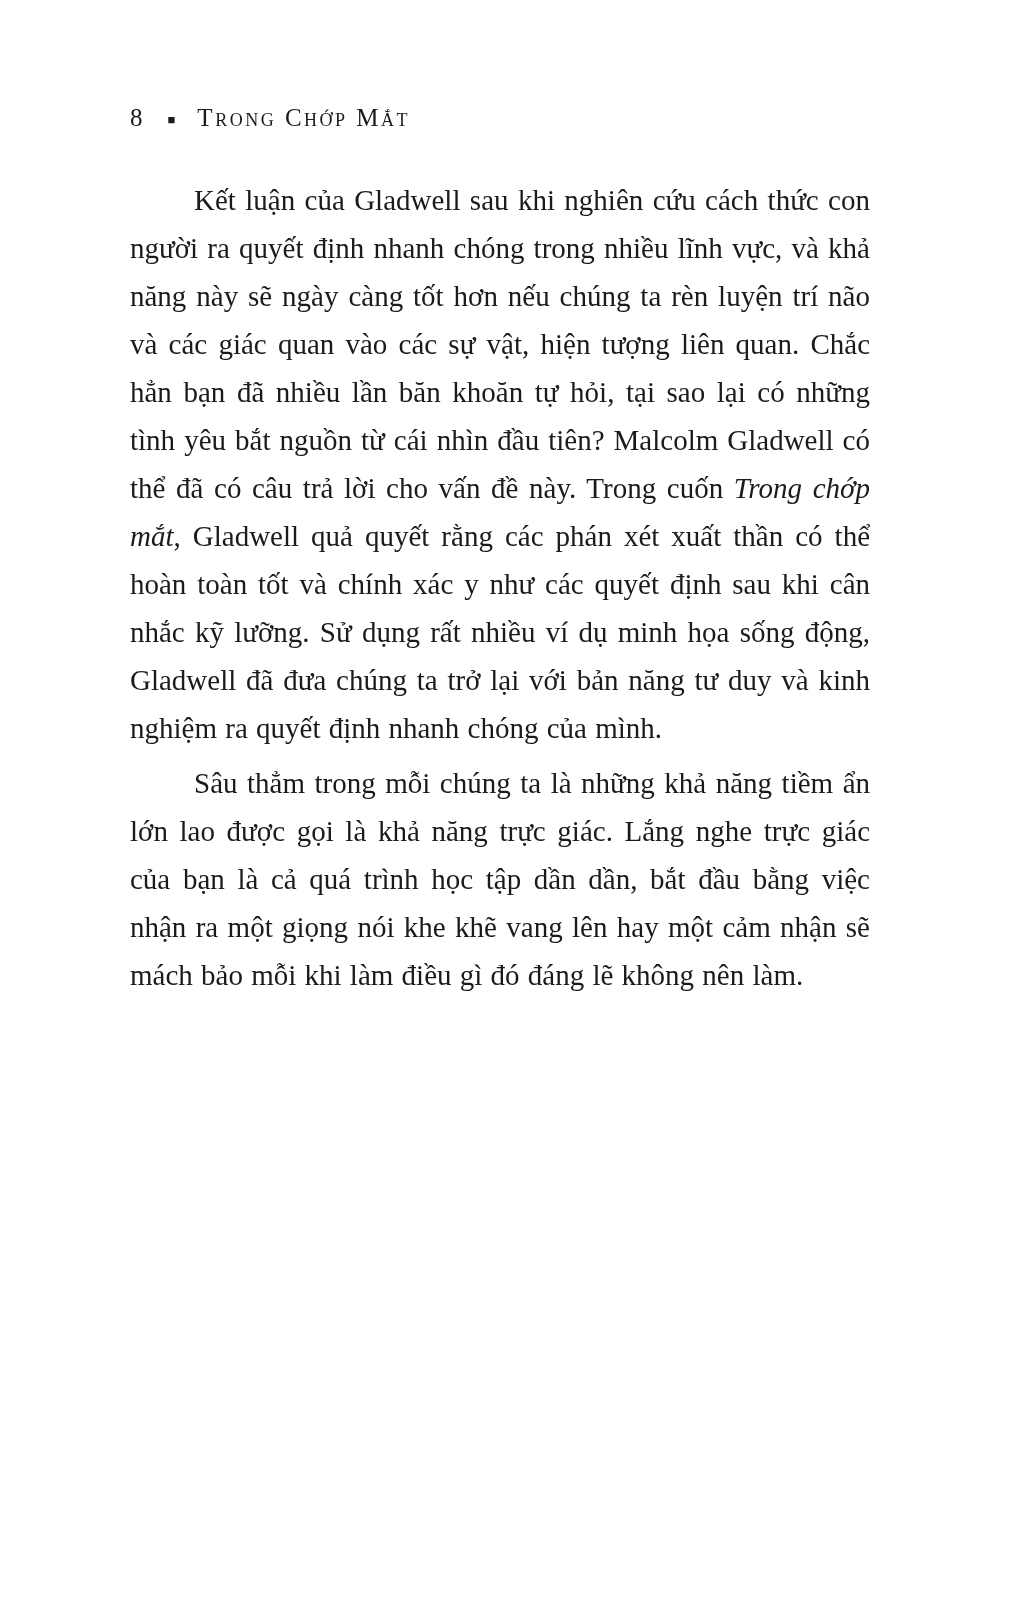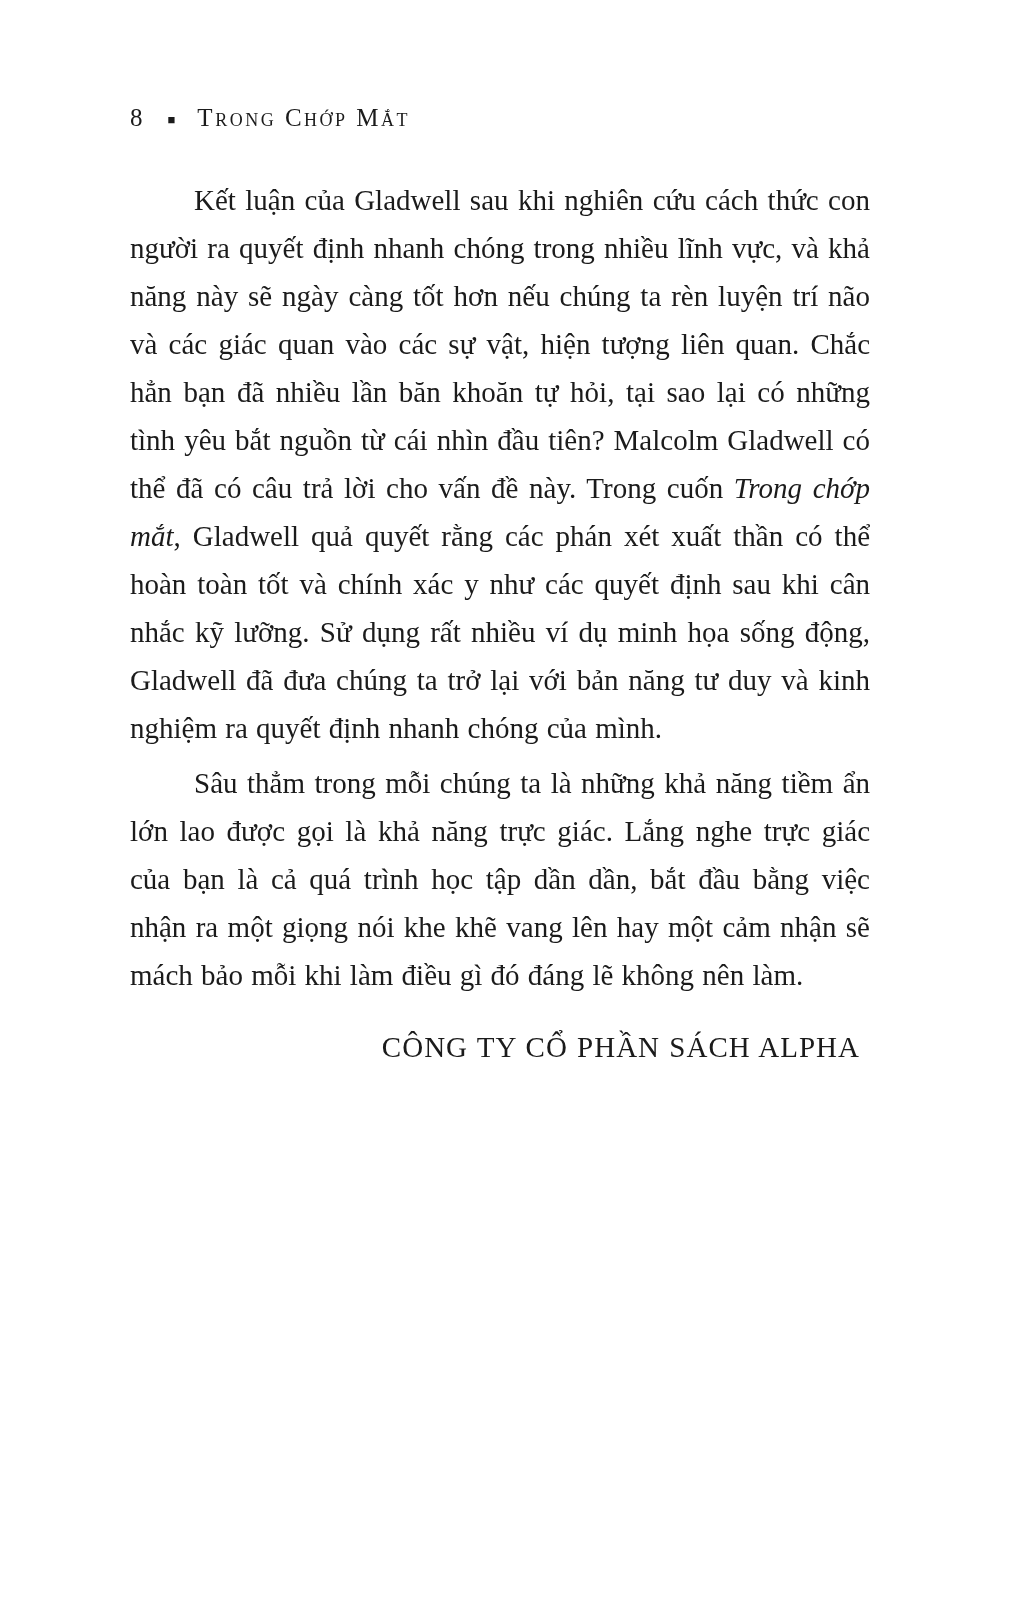--- a/index.html
+++ b/index.html
@@ -69,17 +69,16 @@
     <span class="running-title">Trong Chớp Mắt</span>
   </header>
 
   <main class="body-text">
 
     <p><span>Kết luận của Gladwell sau khi nghiên cứu cách thức con người ra quyết định nhanh chóng trong nhiều lĩnh vực, và khả năng này sẽ ngày càng tốt hơn nếu chúng ta rèn luyện trí não và các giác quan vào các sự vật, hiện tượng liên quan. Chắc hẳn bạn đã nhiều lần băn khoăn tự hỏi, tại sao lại có những tình yêu bắt nguồn từ cái nhìn đầu tiên? Malcolm Gladwell có thể đã có câu trả lời cho vấn đề này. Trong cuốn </span><em>Trong chớp mắt</em><span>, Gladwell quả quyết rằng các phán xét xuất thần có thể hoàn toàn tốt và chính xác y như các quyết định sau khi cân nhắc kỹ lưỡng. Sử dụng rất nhiều ví dụ minh họa sống động, Gladwell đã đưa chúng ta trở lại với bản năng tư duy và kinh nghiệm ra quyết định nhanh chóng của mình.</span></p>
 
     <p>Sâu thẳm trong mỗi chúng ta là những khả năng tiềm ẩn lớn lao được gọi là khả năng trực giác. Lắng nghe trực giác của bạn là cả quá trình học tập dần dần, bắt đầu bằng việc nhận ra một giọng nói khe khẽ vang lên hay một cảm nhận sẽ mách bảo mỗi khi làm điều gì đó đáng lẽ không nên làm.</p>
 
 
-    <p class="signature">CÔNG TY CỔ PHẦN SÁCH ALPHA</p>
 
   </main>
 
 </div>
 
 </body></html>

